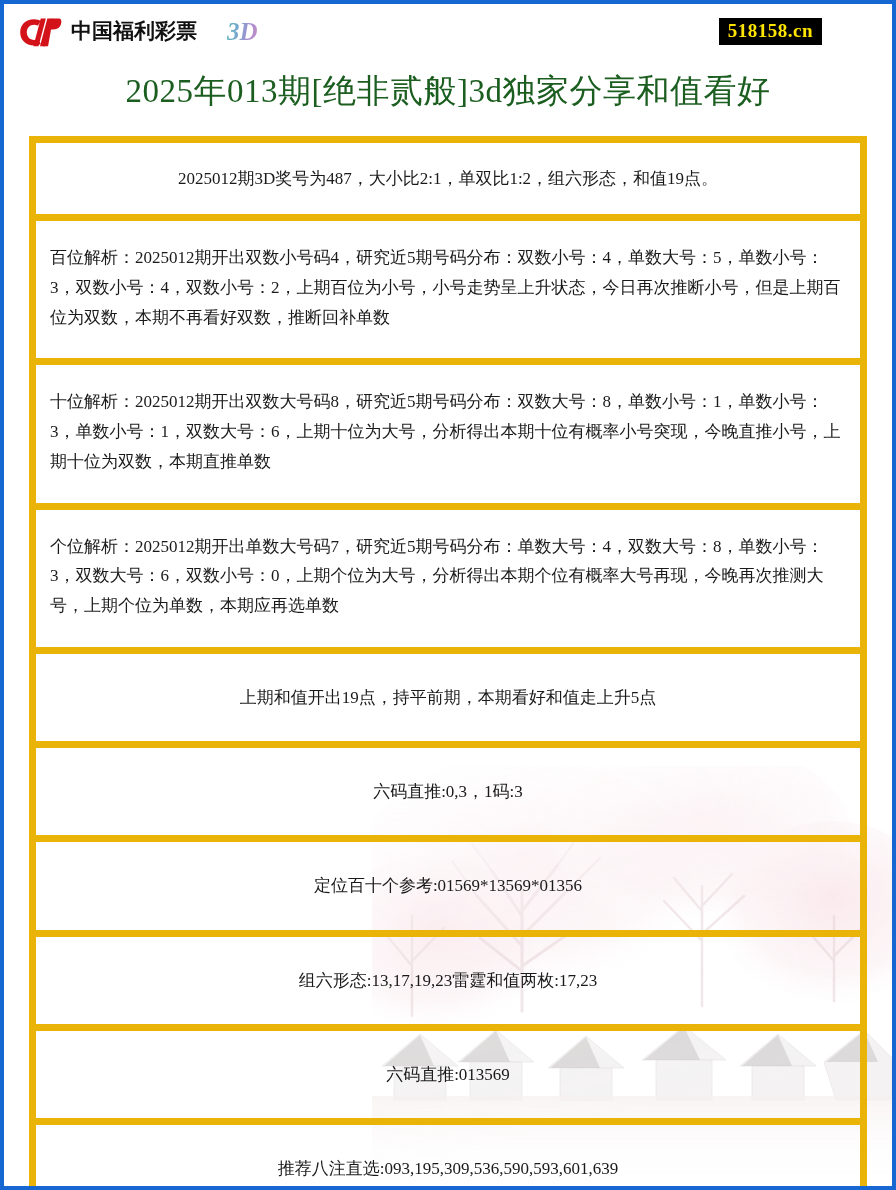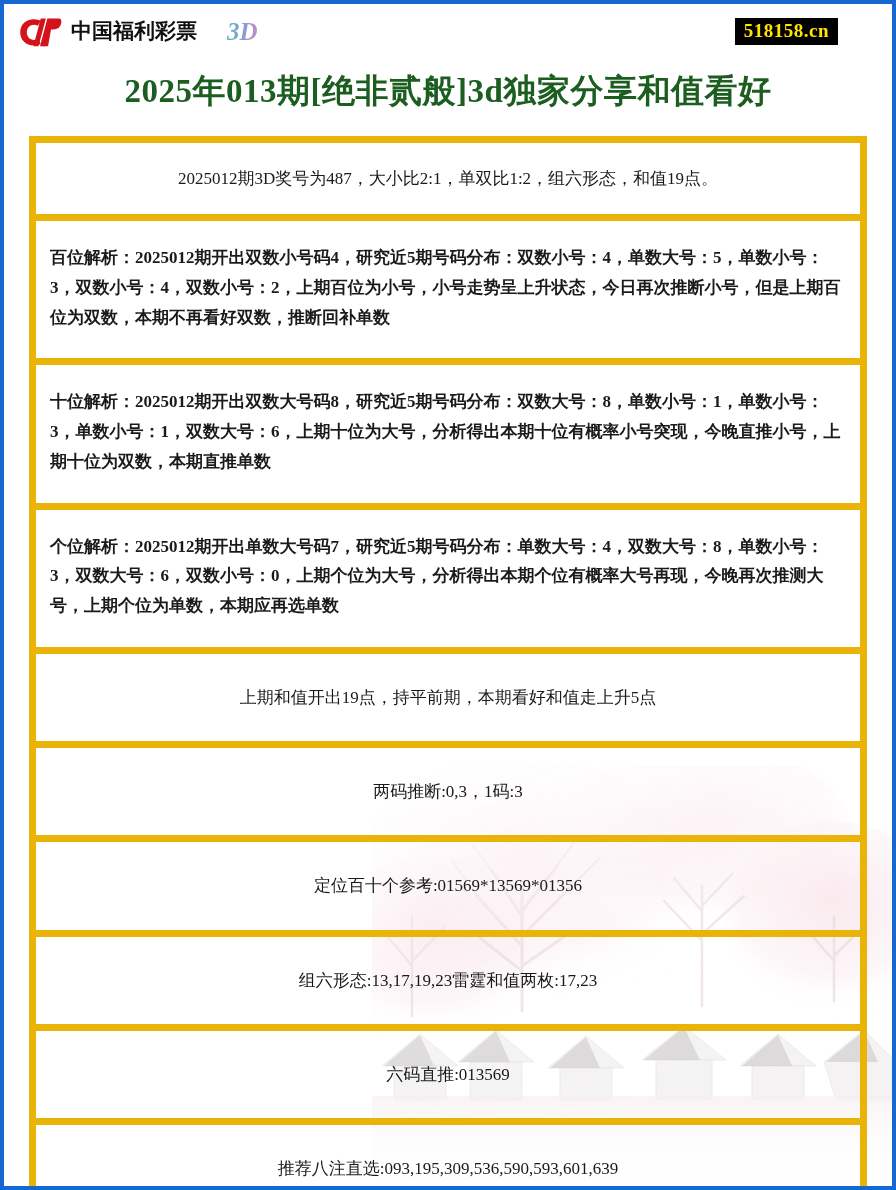--- a/index.html
+++ b/index.html
@@ -90,30 +90,30 @@
   }
   .site-badge {
     background: #000000;
     color: #ffe400;
     font-family: "Liberation Serif", "DejaVu Serif", serif;
     font-size: 19px;
     font-weight: bold;
     padding: 2px 9px 3px 9px;
     letter-spacing: 0.5px;
     line-height: 1.15;
-    margin-right: 40px;
+    margin-right: 56px;
   }
 
   
   .page-title {
     text-align: center;
     color: #1b5e20;
     font-family: "Liberation Serif", "DejaVu Serif", serif;
     font-size: 33px;
-    font-weight: bold;
+    font-weight: normal;
     letter-spacing: 0.5px;
     padding: 10px 0 14px 0;
     margin: 0;
     white-space: nowrap;
   }
 
   
   .report-table {
     width: 838px;
     margin: 8px auto 0 auto;
@@ -139,21 +139,20 @@
   .cell-center.tall {
     padding: 30px 16px 30px 16px !important;
   }
   .cell-justify {
     text-align: left;
     font-size: 17px;
     color: #1a1a1a;
     font-family: "Liberation Serif", "DejaVu Serif", serif;
     line-height: 1.75;
     padding: 22px 14px 26px 14px !important;
-    font-weight: bold;
   }
   .row-sum,
   .row-two,
   .row-pos,
   .row-sumdirect,
   .row-six,
   .row-eight,
   .row-must,
   .row-note {
     font-size: 17px;
@@ -268,21 +267,21 @@
 
         <tr>
           <td class="cell-justify">个位解析：2025012期开出单数大号码7，研究近5期号码分布：单数大号：4，双数大号：8，单数小号：3，双数大号：6，双数小号：0，上期个位为大号，分析得出本期个位有概率大号再现，今晚再次推测大号，上期个位为单数，本期应再选单数</td>
         </tr>
 
         <tr>
           <td class="cell-center tall row-sum">上期和值开出19点，持平前期，本期看好和值走上升5点</td>
         </tr>
 
         <tr>
-          <td class="cell-center tall row-two">两码推断:0,3，1码:3</td>
+          <td class="cell-center tall row-two">六码直推:0,3，1码:3</td>
         </tr>
 
         <tr>
           <td class="cell-center tall row-pos">定位百十个参考:01569*13569*01356</td>
         </tr>
 
         <tr>
           <td class="cell-center tall row-sumdirect">组六形态:13,17,19,23雷霆和值两枚:17,23</td>
         </tr>
 

